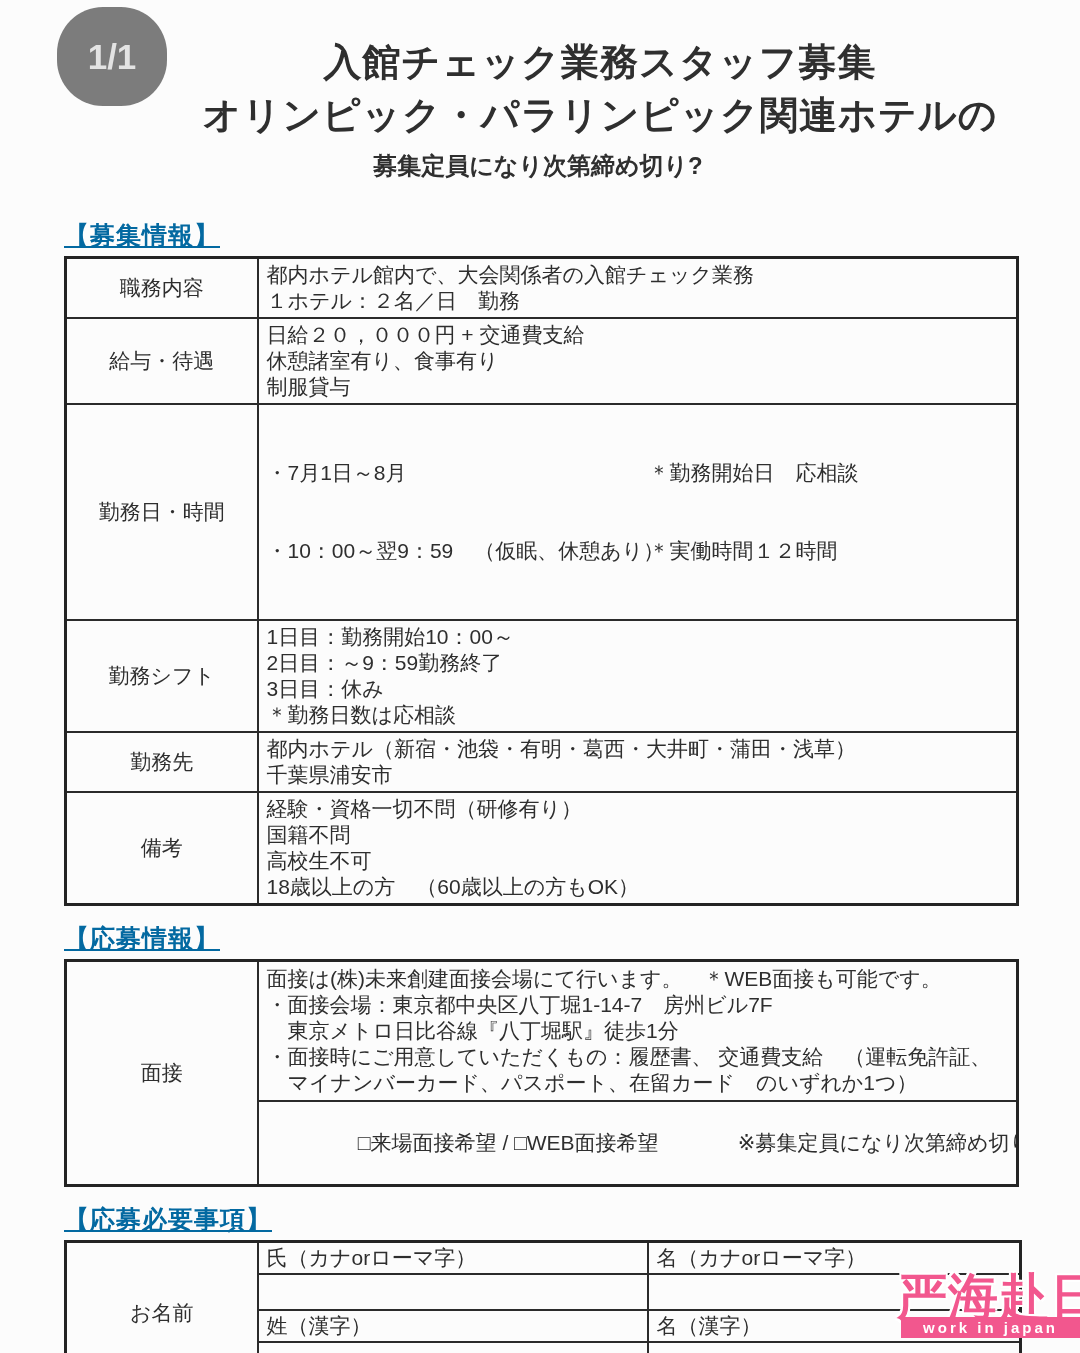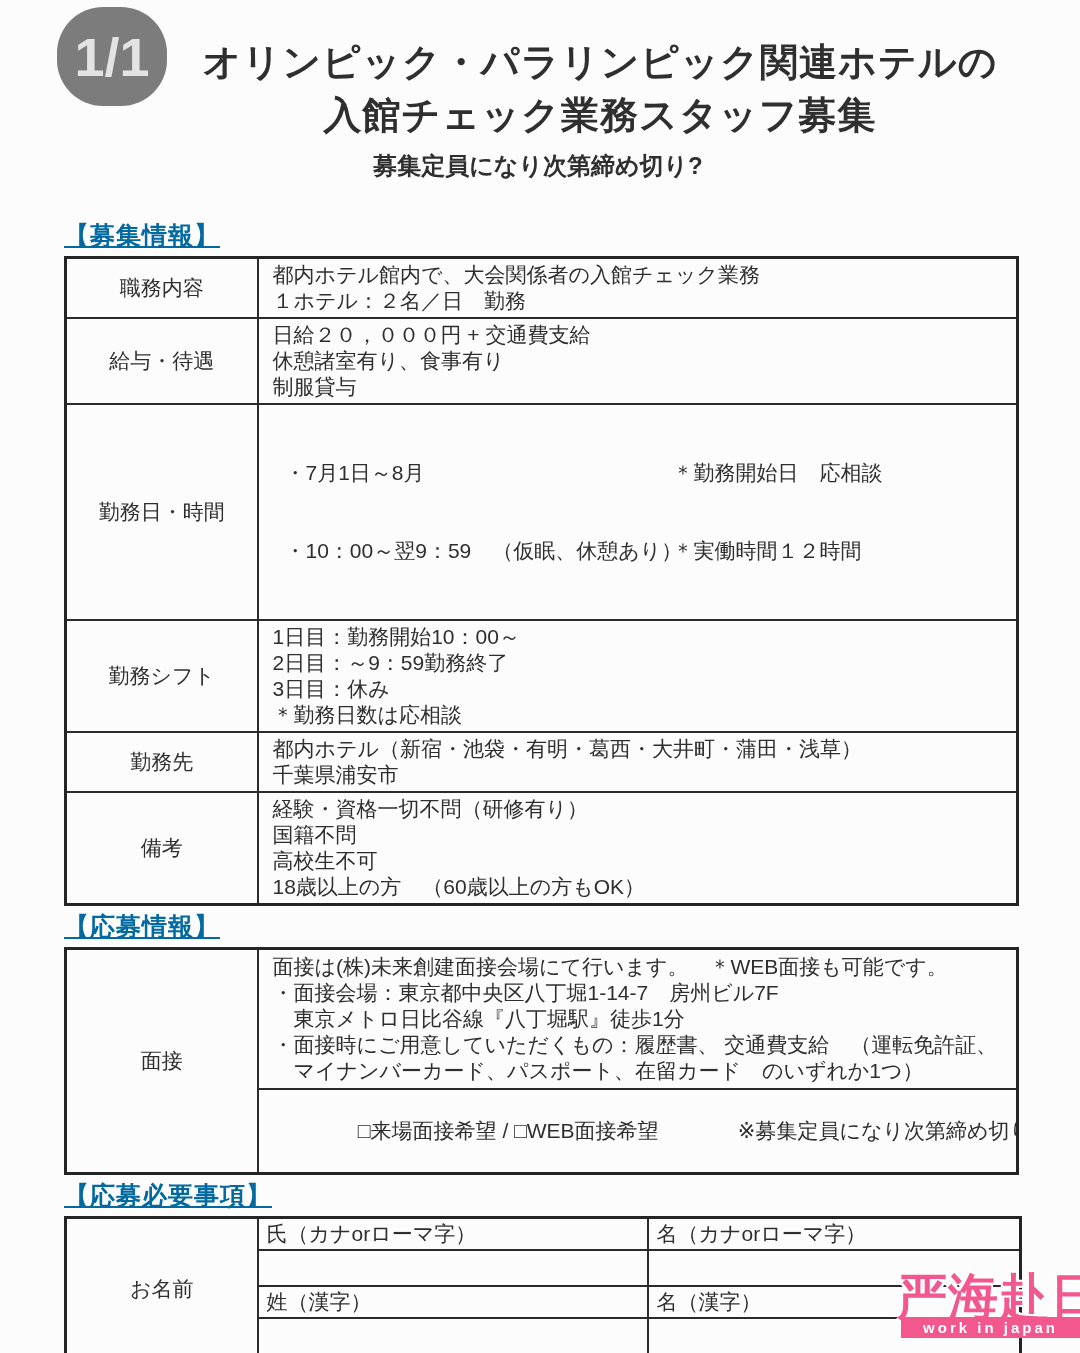--- a/index.html
+++ b/index.html
@@ -10,40 +10,40 @@
   }
   .page{
     position:relative;width:1080px;height:1353px;overflow:hidden;
     background:#fcfcfc;color:#2e2e2e;
   }
   
   .badge{
     position:absolute;left:57px;top:7px;width:110px;height:99px;
     background:var(--color-badge,#7c7c7c);border-radius:46px;
     display:flex;align-items:center;justify-content:center;
-    color:#e3e3e3;font-size:54px;font-weight:bold;
+    color:#e3e3e3;font-size:35px;font-weight:bold;
   }
   
   .title{position:absolute;top:36px;left:120px;width:960px;text-align:center;color:#2f2f2f;}
   .title .t1{font-size:38px;font-weight:bold;line-height:53px;letter-spacing:1px;white-space:pre;}
   .title .t3{font-size:24px;font-weight:bold;line-height:48px;white-space:pre;transform:translateX(-62px);}
   
   .content{padding-top:219px;}
   .sec-h{margin:0 0 4px 64px;font-size:25px;font-weight:bold;color:#0369a1;letter-spacing:1px;text-decoration:underline;}
-  .sec-h.later{margin-top:4px;}
+  .sec-h.later{margin-top:16px;}
   table.tbl{
     border-collapse:collapse;table-layout:fixed;
     width:955px;margin-left:64px;
     font-size:21px;color:#2e2e2e;
   }
   table.tbl td{border:2px solid #2b2b2b;vertical-align:middle;overflow:hidden;}
   table.tbl{border:3px solid #242424;}
   td.lbl{text-align:center;white-space:pre;padding:0 2px;}
   td.val{padding:3px 8px;}
-  td.val div{line-height:26px;white-space:pre;margin-left:6px;}
+  td.val div{line-height:26px;white-space:pre;}
   .two-col{display:flex;}
   .two-col .col-l{width:382px;flex:none;}
   .two-col .col-r{flex:1;}
   .cbrow{white-space:pre;}
   .cb-opts{display:inline-block;width:380px;padding-left:33px;}
   td.fieldlabel{padding:1px 8px;white-space:pre;vertical-align:middle;}
   
   .wm-main{
     position:absolute;left:897px;top:1264px;
     font-size:50px;font-weight:900;letter-spacing:1px;
@@ -59,22 +59,22 @@
   }
 </style>
 </head>
 <body>
 
 <div class="page">
 
   <div class="badge">1/1</div>
 
   <div class="title">
+    <div class="t1">入館チェック業務スタッフ募集</div>
     <div class="t1">オリンピック・パラリンピック関連ホテルの</div>
-    <div class="t1">入館チェック業務スタッフ募集</div>
     <div class="t3">募集定員になり次第締め切り?</div>
   </div>
 
   <div class="content">
 
     <div class="sec-h">【募集情報】</div>
     <table class="tbl">
       <colgroup>
           <col style="width:192px">
           <col>

